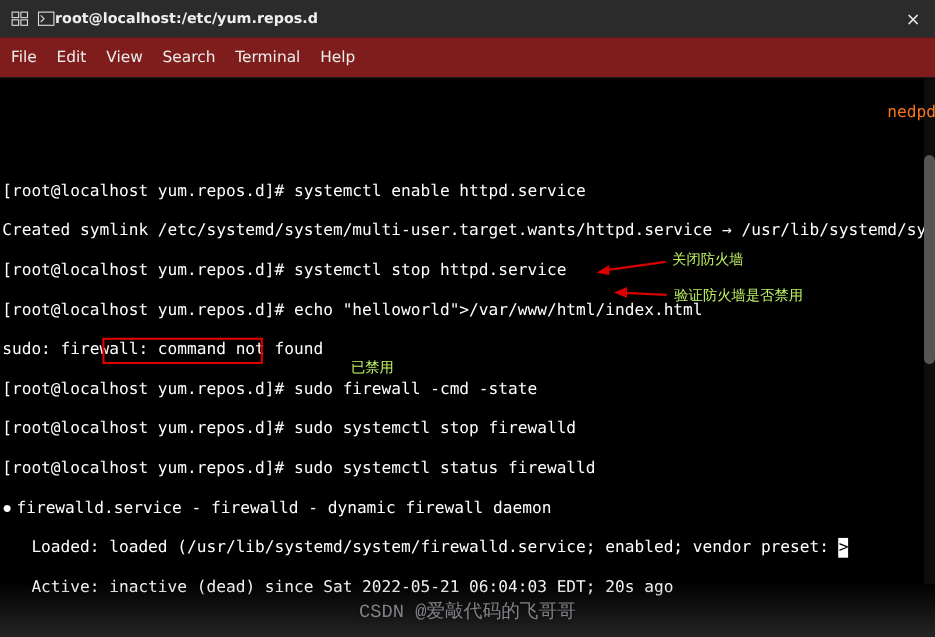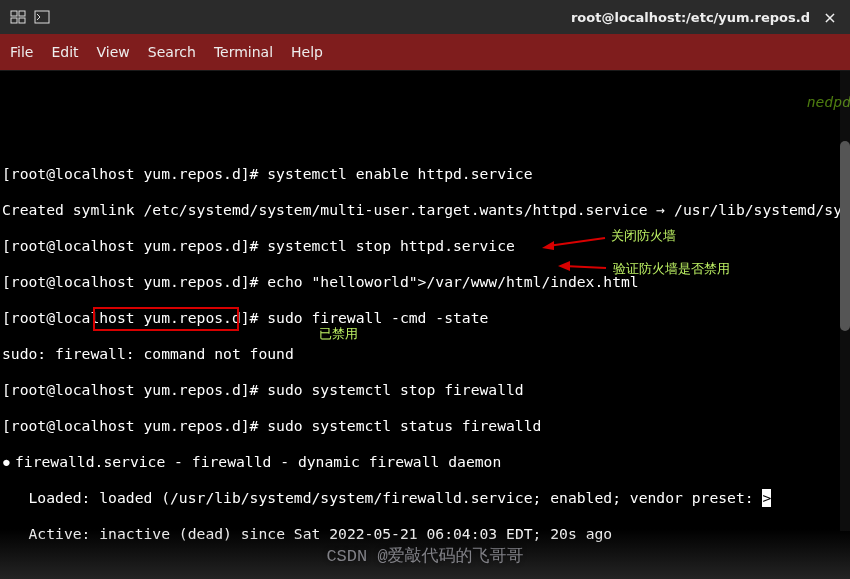--- a/index.html
+++ b/index.html
@@ -25,22 +25,21 @@
     font-weight: 600;
   }
   .titlebar .sysicons {
     display: flex;
     gap: 8px;
     padding-left: 10px;
   }
   .titlebar .sysicons svg { display:block }
   .titlebar .title {
     flex: 1;
-    text-align: right;
-    margin-left: 40px;
+    text-align: left;
   }
   .titlebar .close {
     width: 40px;
     text-align: center;
     font-size: 16px;
     font-weight: normal;
     cursor: pointer;
   }
   .menubar {
     height: 36px;
@@ -57,21 +56,21 @@
   .menubar span { cursor: pointer; }
   .term {
     background: #000;
     color: #fff;
     padding: 4px 2px 2px 2px;
     line-height: 18px;
     white-space: pre;
     position: relative;
   }
   .prompt { color: #fff; }
-  .top-right { color: #4d7c0f; font-style: italic; }
+  .top-right { color: #f97316; }
   .bullet { font-family: sans-serif; }
   .invmore { background:#fff;color:#000;display:inline-block;width:9px;text-align:center; }
   .scrollbar {
     position: absolute;
     right: 0;
     top: 71px;
     width: 10px;
     height: 460px;
     background: rgba(255,255,255,0.05);
   }
@@ -148,22 +147,22 @@
   <span>Help</span>
 </div>
 
 <div class="term">
 <div><span class="top-right">                                                                                           nedpd</span></div>
 <div> </div>
 <div><span class="prompt">[root@localhost yum.repos.d]# </span><span>systemctl enable httpd.service</span></div>
 <div>Created symlink /etc/systemd/system/multi-user.target.wants/httpd.service → /usr/lib/systemd/system/httpd.service.</div>
 <div><span class="prompt">[root@localhost yum.repos.d]# </span><span>systemctl stop httpd.service</span></div>
 <div><span class="prompt">[root@localhost yum.repos.d]# </span><span>echo "helloworld"&gt;/var/www/html/index.html</span></div>
+<div>sudo: firewall: command not found</div>
 <div><span class="prompt">[root@localhost yum.repos.d]# </span><span>sudo firewall -cmd -state</span></div>
-<div>sudo: firewall: command not found</div>
 <div><span class="prompt">[root@localhost yum.repos.d]# </span><span>sudo systemctl stop firewalld</span></div>
 <div><span class="prompt">[root@localhost yum.repos.d]# </span><span>sudo systemctl status firewalld</span></div>
 <div><span class="bullet">● </span><span>firewalld.service - firewalld - dynamic firewall daemon</span></div>
 <div><span>   Loaded: loaded (/usr/lib/systemd/system/firewalld.service; enabled; vendor preset: </span><span class="invmore">&gt;</span></div>
 <div><span>   Active: </span><span>inactive (dead)</span><span> since Sat 2022-05-21 06:04:03 EDT; 20s ago</span></div>
 
 
 
 
 

